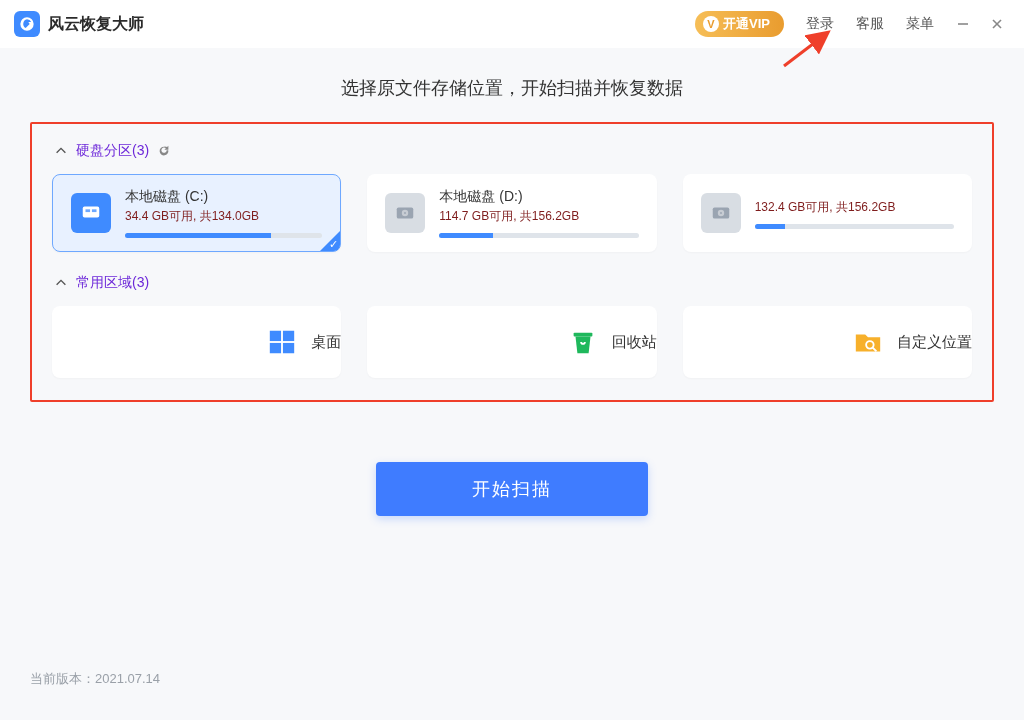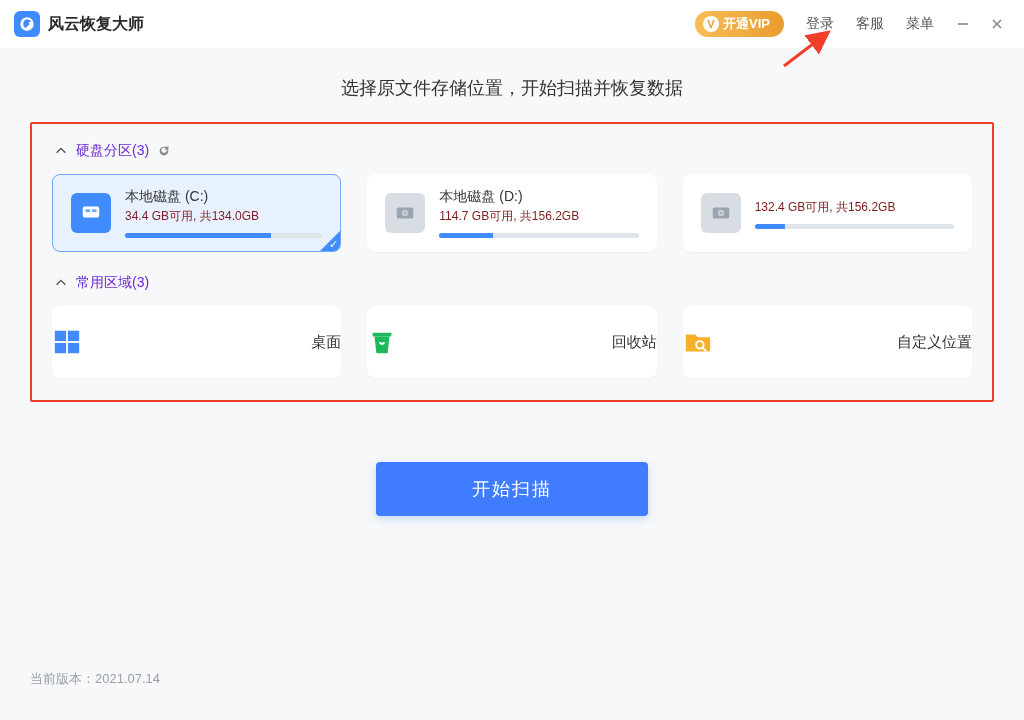--- a/index.html
+++ b/index.html
@@ -32,21 +32,21 @@
   .card.selected .chk { position: absolute; right: 2px; bottom: 0px; color: #fff; font-size: 11px; z-index: 2; }
   .disk-ic { width: 40px; height: 40px; border-radius: 6px; display: flex; align-items: center; justify-content: center; flex-shrink: 0; }
   .disk-ic.blue { background: #3f8bff; }
   .disk-ic.grey { background: #d8dde3; }
   .disk-ic svg { width: 22px; height: 22px; }
   .disk-body { margin-left: 14px; flex: 1; }
   .disk-name { font-size: 14px; color: #333; }
   .disk-sub { font-size: 12px; color: #7f1d1d; margin-top: 2px; }
   .bar { margin-top: 8px; height: 5px; border-radius: 3px; background: #dfe4ea; overflow: hidden; }
   .bar .fill { height: 100%; background: #3f8bff; }
-  .loc-card { background: #fff; border-radius: 8px; height: 72px; display: flex; align-items: center; justify-content: space-between; gap: 14px; font-size: 15px; color: #333; box-shadow: 0 1px 2px rgba(0,0,0,.03); cursor: pointer; }
+  .loc-card { background: #fff; border-radius: 8px; height: 72px; display: flex; align-items: center; justify-content: flex-end; gap: 14px; font-size: 15px; color: #333; box-shadow: 0 1px 2px rgba(0,0,0,.03); cursor: pointer; }
   .loc-card svg { width: 30px; height: 30px; }
   .scan-btn { display: block; margin: 60px auto 0; width: 272px; height: 54px; background: #3f7cff; color: #fff; border: none; border-radius: 4px; font-size: 18px; letter-spacing: 2px; cursor: pointer; box-shadow: 0 3px 8px rgba(63,124,255,.25); }
   .footer { position: absolute; left: 30px; bottom: 32px; font-size: 13px; color: #9aa0a8; }
 </style>
 </head>
 <body>
 <div class="window">
 
   <div class="titlebar">
     <div class="logo">

